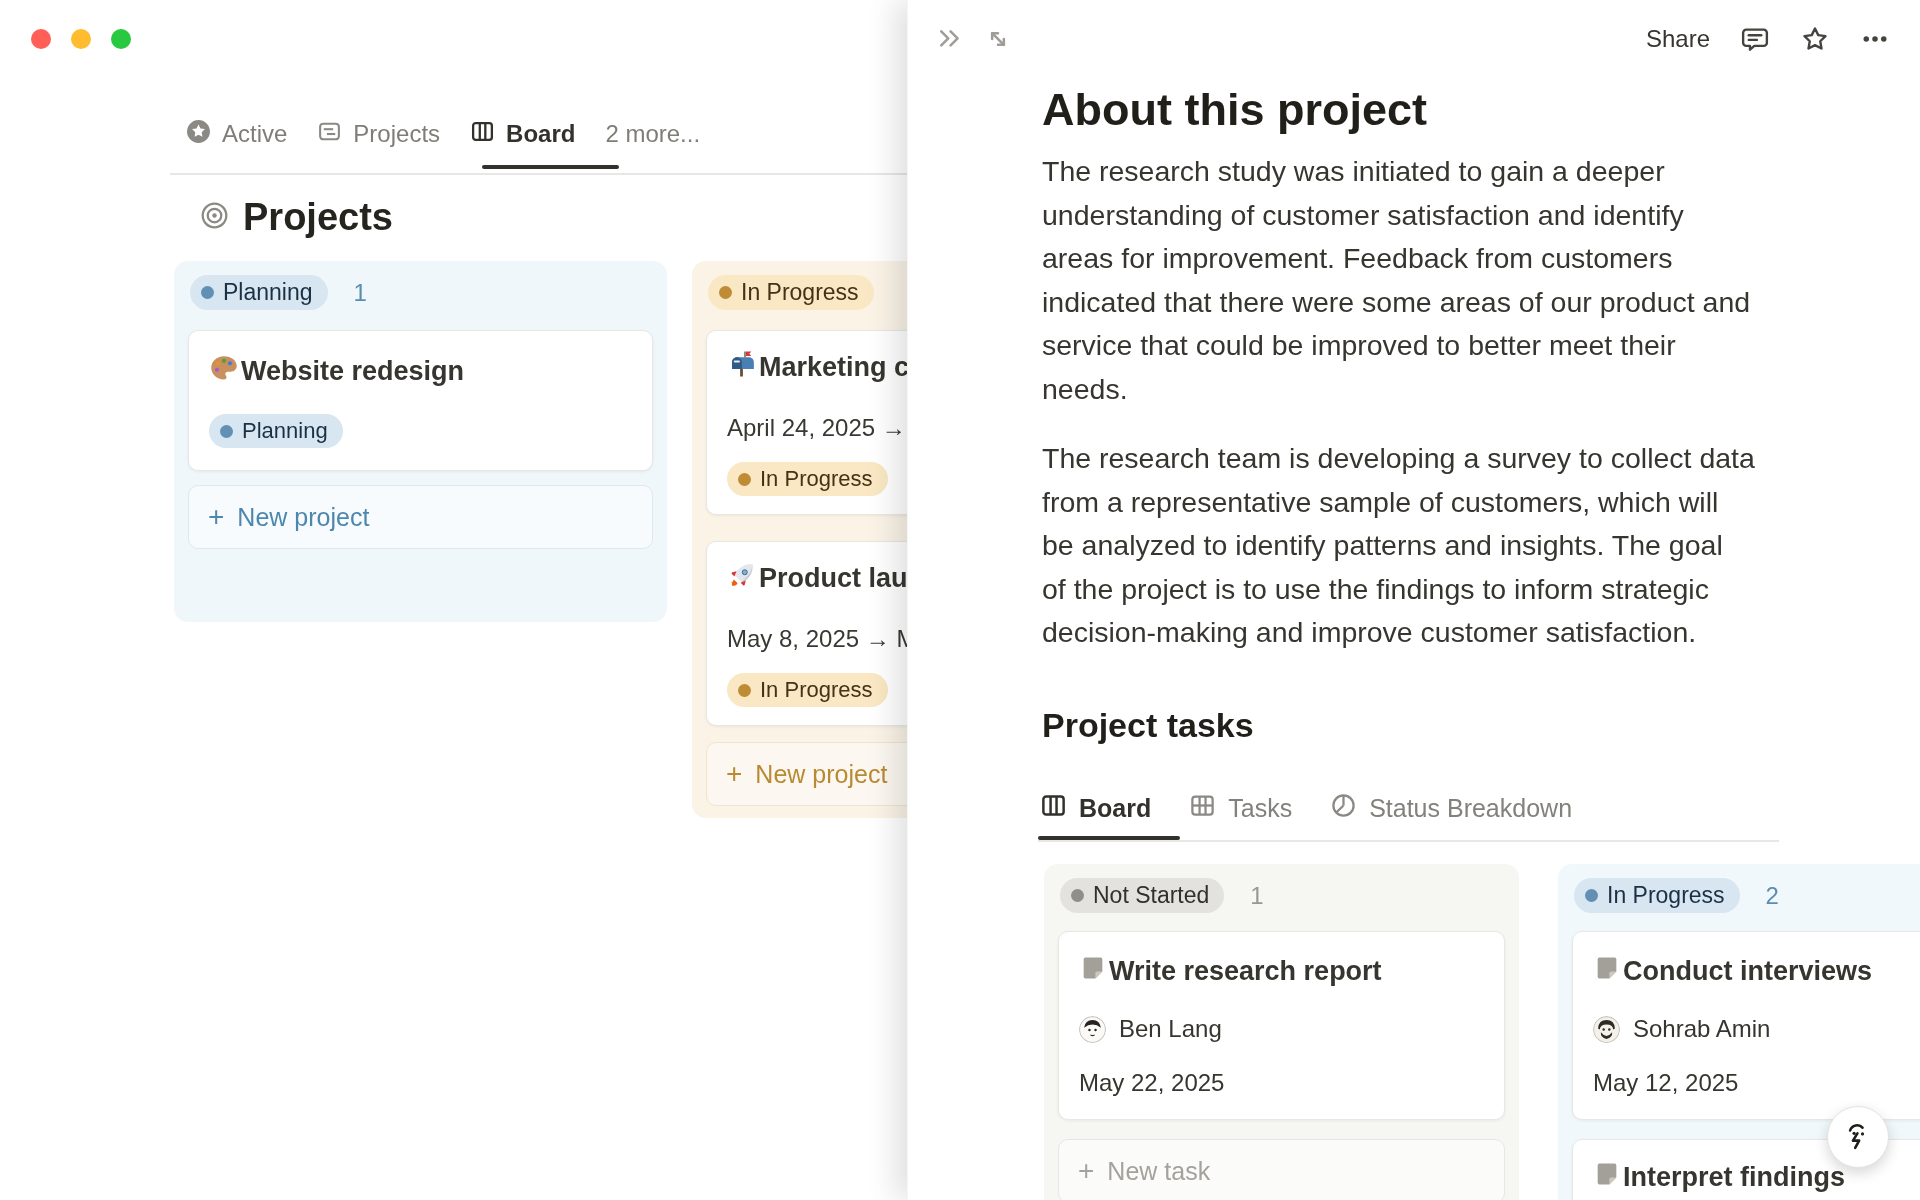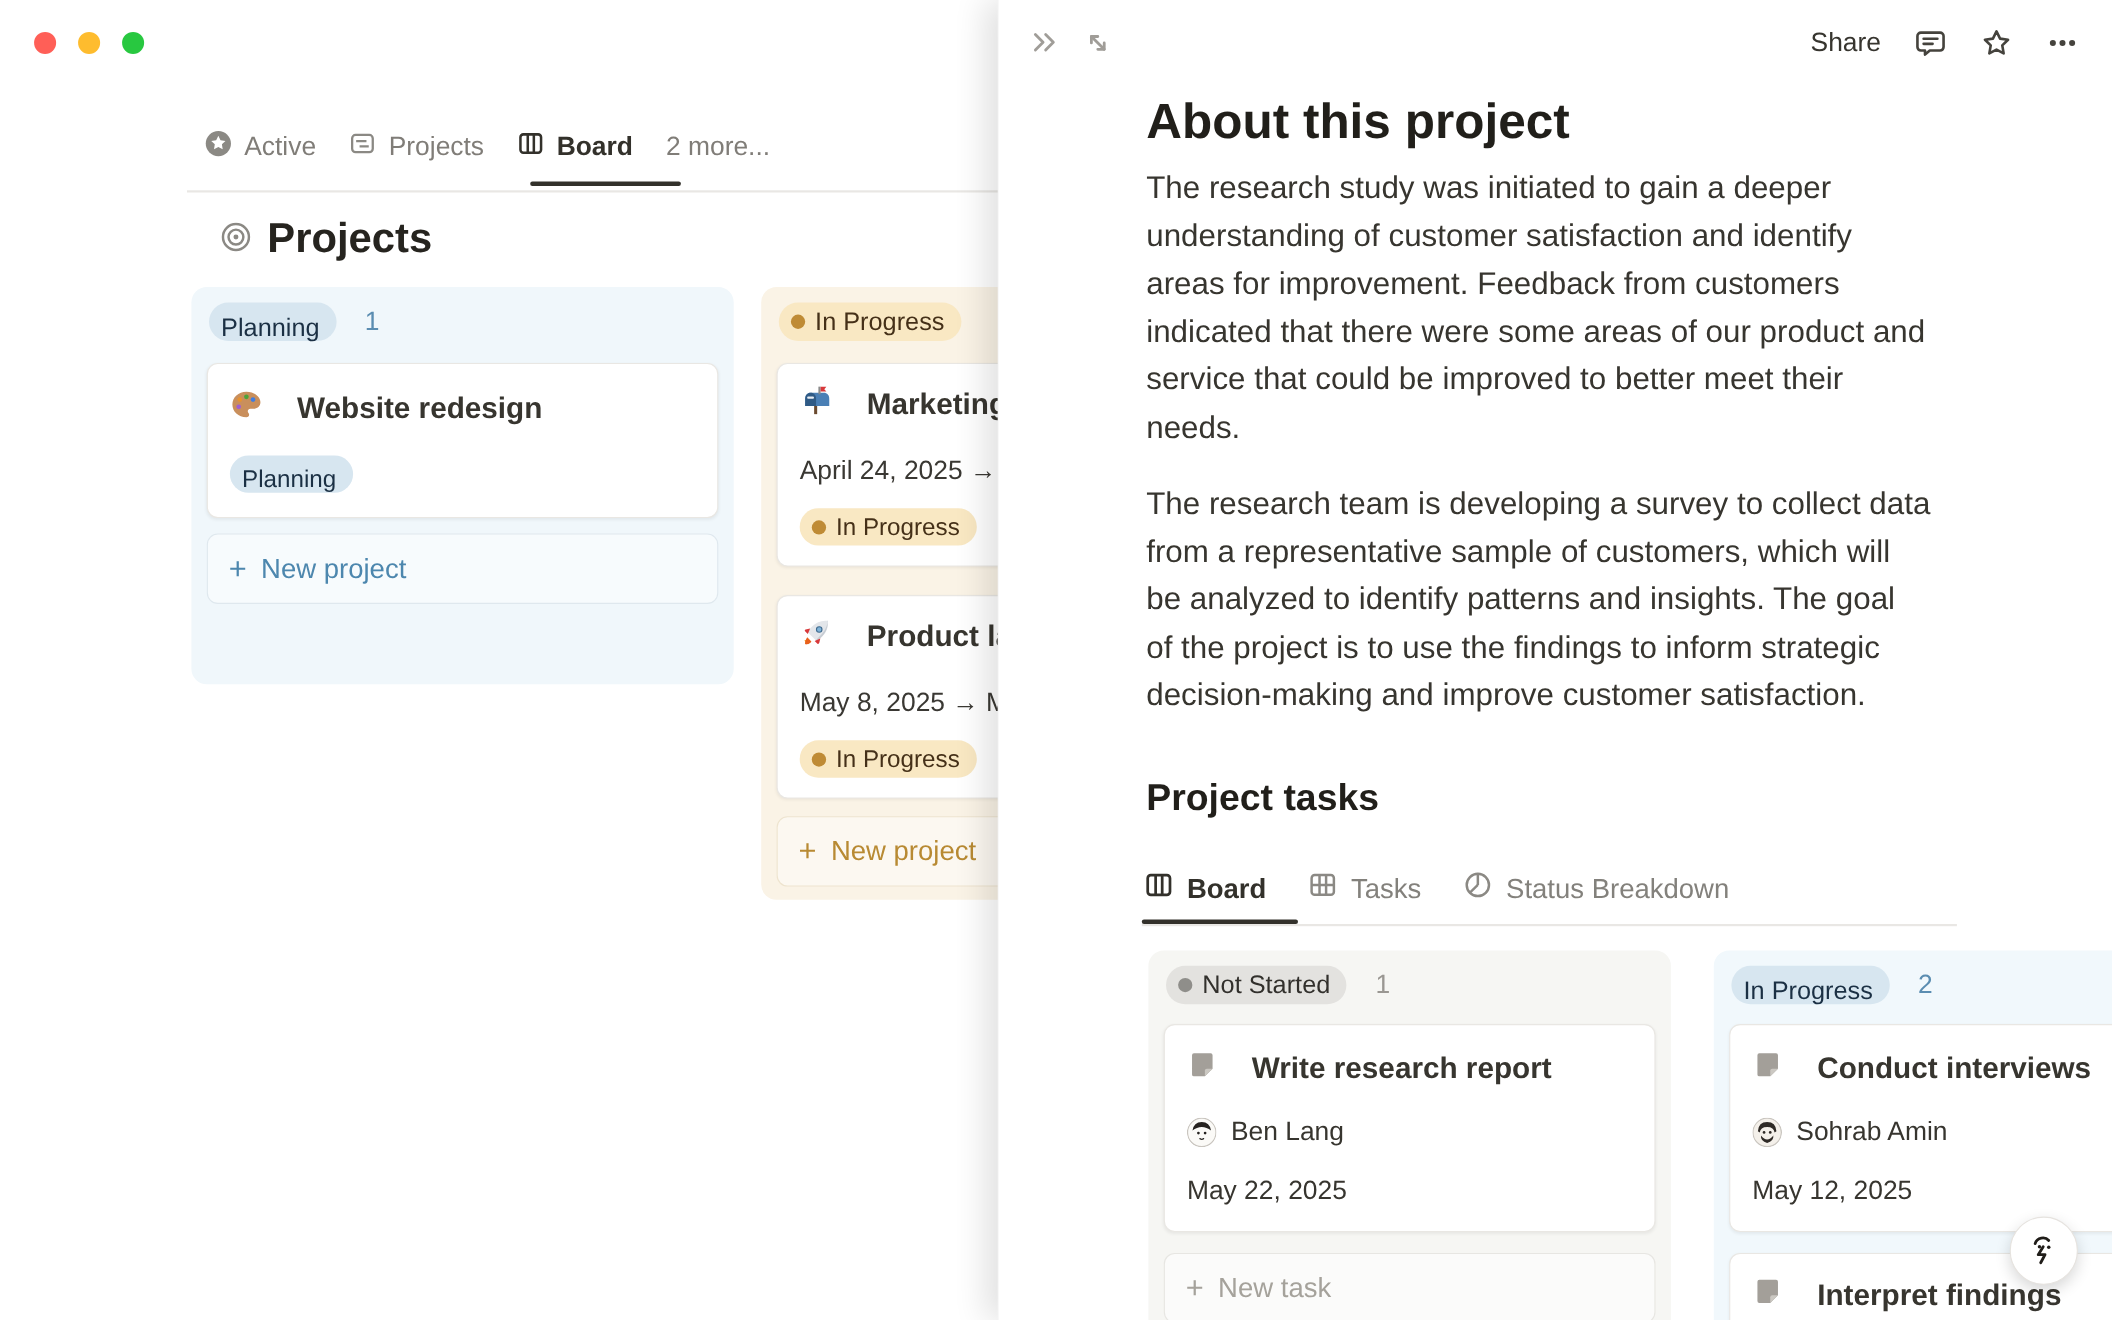--- a/index.html
+++ b/index.html
@@ -22,30 +22,30 @@
 
   
   .col { position:absolute; border-radius:14px; padding:12px 14px; }
   .col-head { display:flex; align-items:center; gap:26px; padding:2px 2px; }
   .pill { display:inline-flex; align-items:center; gap:9px; height:35px; padding:0 15px 0 11px; border-radius:18px; font-size:23px; font-weight:500; }
   .pill .dot { width:13px; height:13px; border-radius:50%; }
   .pill.small { height:34px; font-size:22px; }
   .count { font-size:24px; }
 
   .card { background:#fff; border:1px solid #e9e7e3; border-radius:10px; box-shadow:0 1px 3px rgba(15,15,15,.06); cursor:pointer; }
-  .card-title { display:flex; align-items:center; gap:31px; font-size:27px; font-weight:700; color:#37352f; }
+  .card-title { display:flex; align-items:center; gap:2px; font-size:27px; font-weight:700; color:#37352f; }
   .card-date { font-size:24px; color:#3a3833; }
 
   .newbtn { display:flex; align-items:center; gap:13px; height:64px; border-radius:10px;
             border:1px solid rgba(0,0,0,.08); background:rgba(255,255,255,.45); padding:0 19px; font-size:25px; cursor:pointer; }
   .newbtn .plus { font-size:28px; line-height:1; }
 
   
   .col.planning { left:174px; top:261px; width:493px; height:361px; background:#f0f7fb; }
-  .pill.blue { background:#d7e6f0; color:#1b3044;flex-direction:column; }
+  .pill.blue { background:#d7e6f0; color:#1b3044; }
   .pill.blue .dot { background:#6290b4; }
   .count.blue { color:#5b8db1; }
   .card.p1 { margin-top:18px; padding:22px 20px; }
   .card.p1 .card-date { margin-top:34px; }
   .card.p1 .pill { margin-top:24px; }
   .newbtn.blue { color:#4d87ae; margin-top:14px; border-color:#dfe8ee; }
 
   
   .col.yellow { left:692px; top:261px; width:493px; height:557px; background:#faf3e6; }
   .pill.yel { background:#f9e8c3; color:#453018; }

